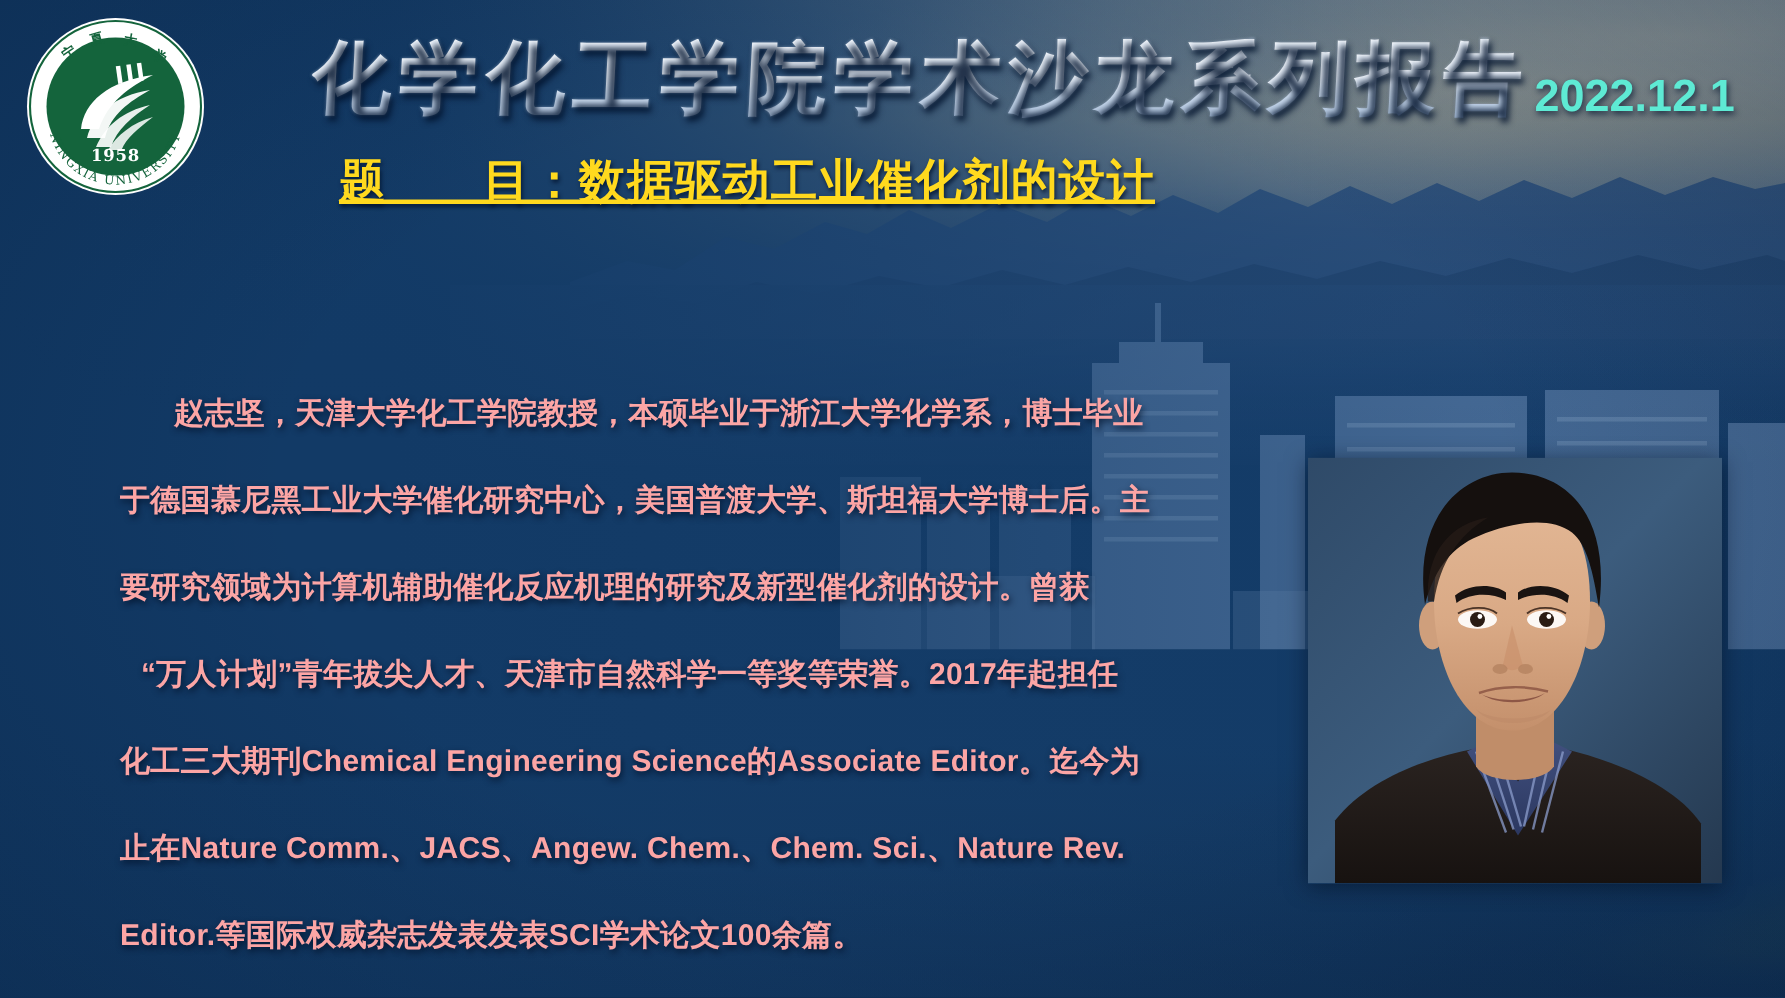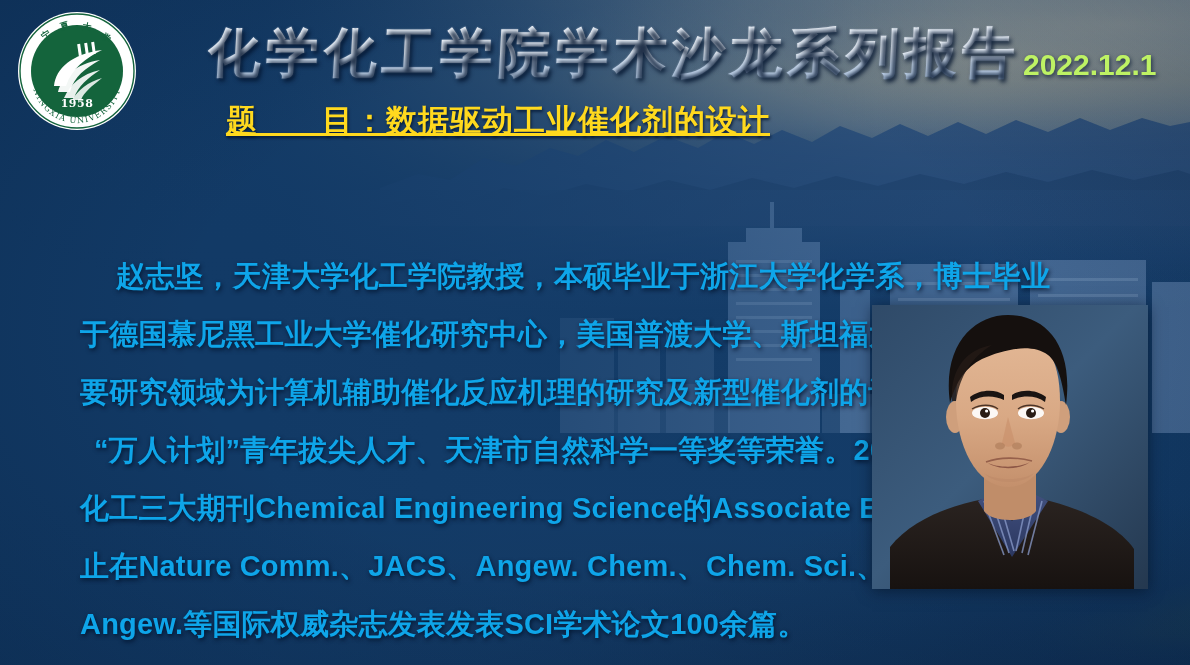--- a/index.html
+++ b/index.html
@@ -124,21 +124,21 @@
     background-clip: text;
     -webkit-text-fill-color: transparent;
     transform: skewX(-3deg);
   }
 
   .headline-date {
     position: absolute;
     left: 1023px; top: 48px;
     font-size: 30px;
     font-weight: 700;
-    color: #bef264;
+    color: #5eead4;
     letter-spacing: 0px;
     white-space: nowrap;
     text-shadow: 1px 2px 4px rgba(0,20,46,0.75);
   }
 
   
   .subtitle {
     position: absolute;
     left: 226px;
     font-size: 31px;
@@ -153,23 +153,23 @@
   .subtitle-2 { top: 156px; }
 
   
   .bio {
     position: absolute;
     left: 80px;
     top: 247px;
     width: 790px;
   }
   .bio-line {
-    font-size: 29px;
+    font-size: 20px;
     font-weight: 700;
-    color: #0ea5e9;
+    color: #fca5a5;
     line-height: 1;
     height: 58px;
     white-space: nowrap;
     letter-spacing: 0.2px;
     text-shadow: 1px 2px 4px rgba(0,16,40,0.85);
     display: flex;
     align-items: center;
   }
   .bio-line.indent { padding-left: 36px; }
   .bio-line.center-ind { padding-left: 14px; }
@@ -303,21 +303,21 @@
 
   <div class="subtitle subtitle-1">题　　目：数据驱动工业催化剂的设计</div>
 
   <div class="bio">
     <div class="bio-line indent">赵志坚，天津大学化工学院教授，本硕毕业于浙江大学化学系，博士毕业</div>
     <div class="bio-line">于德国慕尼黑工业大学催化研究中心，美国普渡大学、斯坦福大学博士后。主</div>
     <div class="bio-line">要研究领域为计算机辅助催化反应机理的研究及新型催化剂的设计。曾获</div>
     <div class="bio-line center-ind">“万人计划”青年拔尖人才、天津市自然科学一等奖等荣誉。2017年起担任</div>
     <div class="bio-line">化工三大期刊Chemical Engineering Science的Associate Editor。迄今为</div>
     <div class="bio-line">止在Nature Comm.、JACS、Angew. Chem.、Chem. Sci.、Nature Rev.</div>
-    <div class="bio-line">Angew.等国际权威杂志发表发表SCI学术论文100余篇。</div>
+    <div class="bio-line">Editor.等国际权威杂志发表发表SCI学术论文100余篇。</div>
   </div>
 
   <div class="portrait">
     <svg viewBox="0 0 276 284" preserveAspectRatio="none">
       <defs>
         <linearGradient id="studioBg" x1="0" y1="0" x2="1" y2="1">
           <stop offset="0%" stop-color="#2f4a68"></stop>
           <stop offset="48%" stop-color="#3c5c7d"></stop>
           <stop offset="100%" stop-color="#24384f"></stop>
         </linearGradient>

